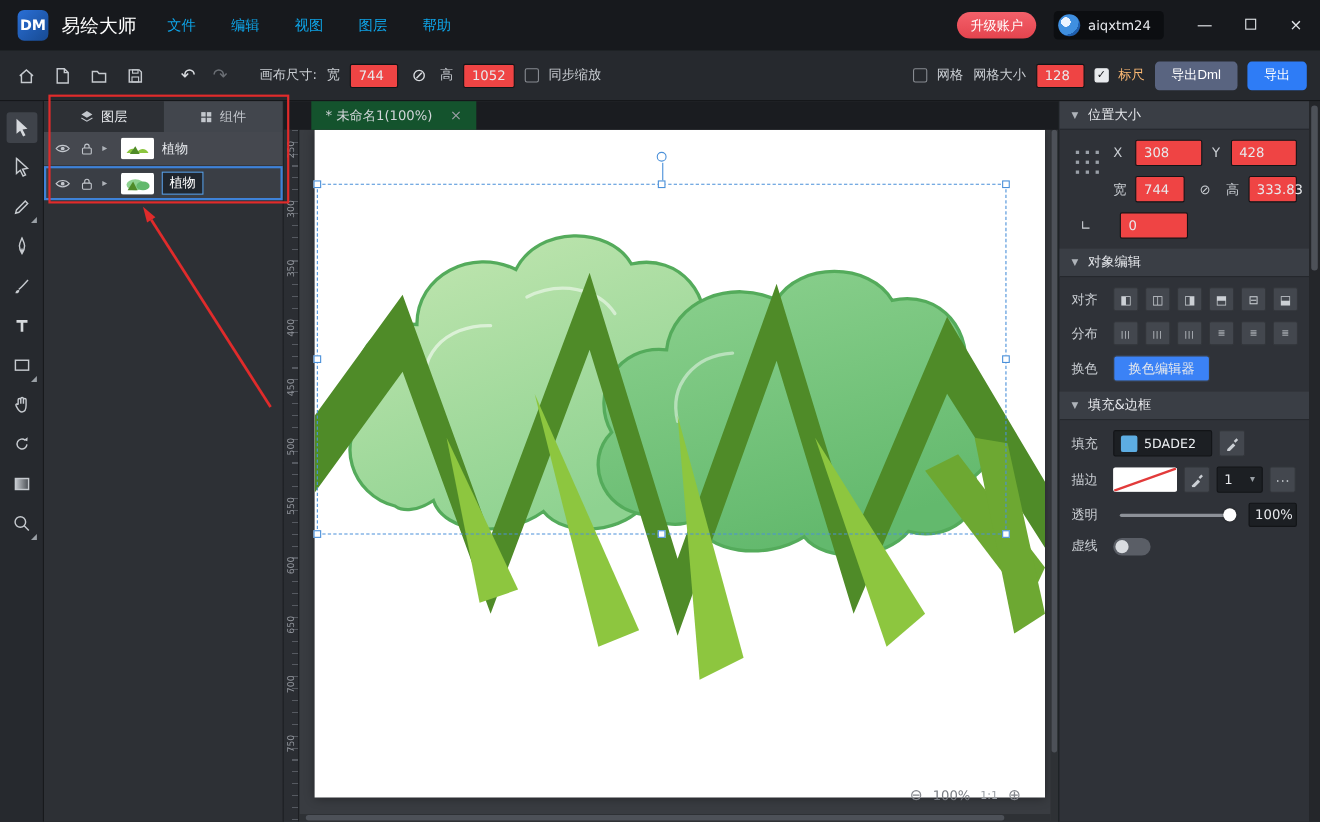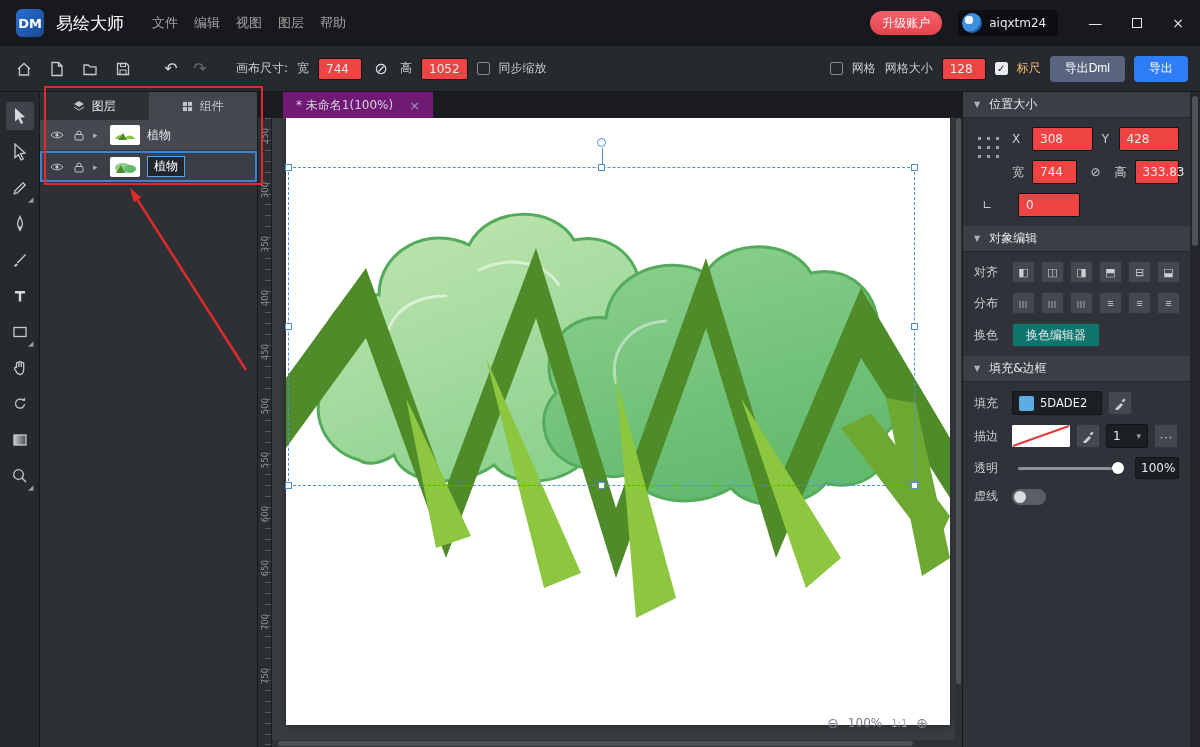--- a/index.html
+++ b/index.html
@@ -2,21 +2,21 @@
 <html><head>
 <meta charset="utf-8">
 <style>
 *{box-sizing:border-box;margin:0;padding:0}
 body{width:1200px;height:747px;overflow:hidden;background:#232629;font-family:"DejaVu Sans","Liberation Sans",sans-serif;font-size:12px;color:#d6d9dd}
 .app{width:1200px;height:747px;display:flex;flex-direction:column;position:relative}
 
 .menubar{height:46px;background:#17191d;display:flex;align-items:center;padding:0 16px;gap:12px;flex-shrink:0}
 .logo{width:28px;height:28px;border-radius:6px;background:linear-gradient(135deg,#2a6fd6,#174a92);color:#fff;font-weight:bold;display:flex;align-items:center;justify-content:center;font-size:13px}
 .apptitle{font-size:17px;font-weight:normal;color:#fff;margin-right:16px}
-.menus{display:flex;gap:16px;color:#a3a3a3;font-size:13px}
+.menus{display:flex;gap:32px;color:#0ea5e9;font-size:13px}
 .menus span{cursor:default}
 .mbright{margin-left:auto;display:flex;align-items:center;gap:16px}
 .upgrade{background:linear-gradient(180deg,#f4606a,#e4444e);color:#fff;border:none;border-radius:12px;height:24px;padding:0 12px;font-size:12px}
 .account{display:flex;align-items:center;gap:7px;background:#0c0e11;border-radius:4px;height:26px;padding:0 12px 0 4px}
 .avatar{width:20px;height:20px;border-radius:50%;background:radial-gradient(circle at 35% 35%,#eaf3ff 23%,#3f8fe0 24% 62%,#1f5fae 63%)}
 .uname{color:#e8eaee;font-size:12px}
 .winbtns{display:flex;gap:30px;margin-left:14px;color:#e3e6ea;font-size:14px;align-items:center}
 .maxsq{width:10px;height:10px;border:1px solid #e3e6ea;display:inline-block}
 
 .toolbar{height:46px;background:#26292e;border-bottom:1px solid #141619;display:flex;align-items:center;padding:0 12px;gap:9px;flex-shrink:0}
@@ -49,21 +49,21 @@
 .lrow{height:31px;display:flex;align-items:center;gap:7px;padding:0 9px;background:#45484f;border-bottom:1px solid #34373d;flex-shrink:0}
 .lrow.selected{background:#3a3e45;border:2px solid #3e82d8;padding:0 7px}
 .licon{width:15px;display:flex;justify-content:center;align-items:center}
 .lcaret{font-size:9px;color:#aeb3b9;width:10px}
 .lthumb{width:30px;height:20px;border-radius:2px;overflow:hidden;display:flex;flex-shrink:0}
 .lname{font-size:12px;color:#e2e5e9}
 .namebox{border:1px solid #5aa0e8;background:#20262e;padding:1px 6px;color:#fff}
 
 .canvasarea{flex:1;display:flex;flex-direction:column;background:#393c41;min-width:0;position:relative}
 .doctabs{height:26px;background:#1a1c20;display:flex;align-items:stretch;flex-shrink:0}
-.doctab{background:#701a75;display:flex;align-items:center;gap:16px;padding:0 13px;font-size:12px;color:#d3d6da;margin-left:25px}
+.doctab{background:#14532d;display:flex;align-items:center;gap:16px;padding:0 13px;font-size:12px;color:#d3d6da;margin-left:25px}
 .tclose{color:#9b9fa5;font-size:13px}
 .hruler{height:14px;position:relative;border-bottom:1px solid #1c1e22;flex-shrink:0;overflow:hidden;background-color:#2b2e33;background-image:linear-gradient(#2b2e33 0 8px,transparent 8px),repeating-linear-gradient(90deg,#565a61 0 1px,transparent 1px 9.28px)}
 .hrnum{position:absolute;top:1px;font-size:8.5px;color:#90949b}
 .viewport{flex:1;position:relative;overflow:hidden}
 .vruler{position:absolute;left:0;top:0;width:14px;height:100%;border-right:1px solid #1c1e22;background-color:#2b2e33;background-image:linear-gradient(90deg,#2b2e33 0 7px,transparent 7px),repeating-linear-gradient(180deg,#565a61 0 1px,transparent 1px 10.8px);z-index:2}
 .vrnum{position:absolute;left:-8px;width:30px;text-align:center;font-size:8.5px;color:#90949b;transform:rotate(-90deg)}
 .canvas{position:absolute;left:28px;top:0;width:664px;height:607px;background:#fff;box-shadow:0 0 9px rgba(0,0,0,.4)}
 .art{width:100%;height:100%;display:block}
 .selbox{position:absolute;left:30px;top:49px;width:627px;height:319px;border:1px dashed #4a90d9;z-index:3}
 .h{position:absolute;width:7px;height:7px;background:#fff;border:1px solid #4a90d9}
@@ -87,21 +87,21 @@
 .posblock{position:relative;padding-left:38px;display:flex;flex-direction:column;gap:9px}
 .anchor{position:absolute;left:1px;top:7px;width:27px;height:27px;display:grid;grid-template-columns:repeat(3,1fr);place-items:center}
 .anchor i{width:3px;height:3px;background:#9aa0a8}
 .prow{display:flex;align-items:center;gap:6px}
 .axl{width:14px;color:#c9cdd2;flex-shrink:0}
 .pin{width:62px;height:24px}
 .plab{width:32px;color:#c9cdd2;flex-shrink:0}
 .ibtn{min-width:23px;height:22px;background:#43474e;border:1px solid #33363b;border-radius:2px;color:#ccd0d5;display:inline-flex;align-items:center;justify-content:center;font-size:11px;padding:0 2px}
 .ibtn.sm{font-size:7.5px;letter-spacing:1px}
 .fliplab{margin-left:10px}
-.btn2{background:#0f766e;border:1px solid #383c42;border-radius:3px;height:24px;padding:0 13px;color:#e7e9ec;font-size:12px}
+.btn2{background:#3b82f6;border:1px solid #383c42;border-radius:3px;height:24px;padding:0 13px;color:#e7e9ec;font-size:12px}
 .fillbox{height:24px;background:#1c1f23;border:1px solid #121417;border-radius:2px;display:flex;align-items:center;gap:6px;padding:0 6px;width:90px}
 .chip{width:15px;height:15px;border-radius:2px;flex-shrink:0}
 .hex{color:#eef1f4;font-size:11.5px}
 .iconbtn{width:24px;height:24px;background:#43474e;border:1px solid #33363b;border-radius:2px;display:flex;align-items:center;justify-content:center;color:#ccd0d5}
 .strokeswatch{width:58px;height:22px;background:#fff;border-radius:2px;overflow:hidden;display:flex}
 .selctl{height:24px;min-width:42px;background:#1c1f23;border:1px solid #121417;border-radius:2px;display:flex;align-items:center;justify-content:space-between;padding:0 6px;color:#e8eaed}
 .dd{font-size:9px;color:#9aa0a6}
 .slider{flex:1;height:3px;background:#8d9198;border-radius:2px;position:relative;margin:0 6px}
 .knob{position:absolute;right:-1px;top:-5px;width:12px;height:12px;background:#fff;border-radius:50%;box-shadow:0 0 2px rgba(0,0,0,.5)}
 .valbox{width:44px;height:22px;background:#1c1f23;border:1px solid #121417;border-radius:2px;color:#e8eaed;display:flex;align-items:center;padding:0 5px}

